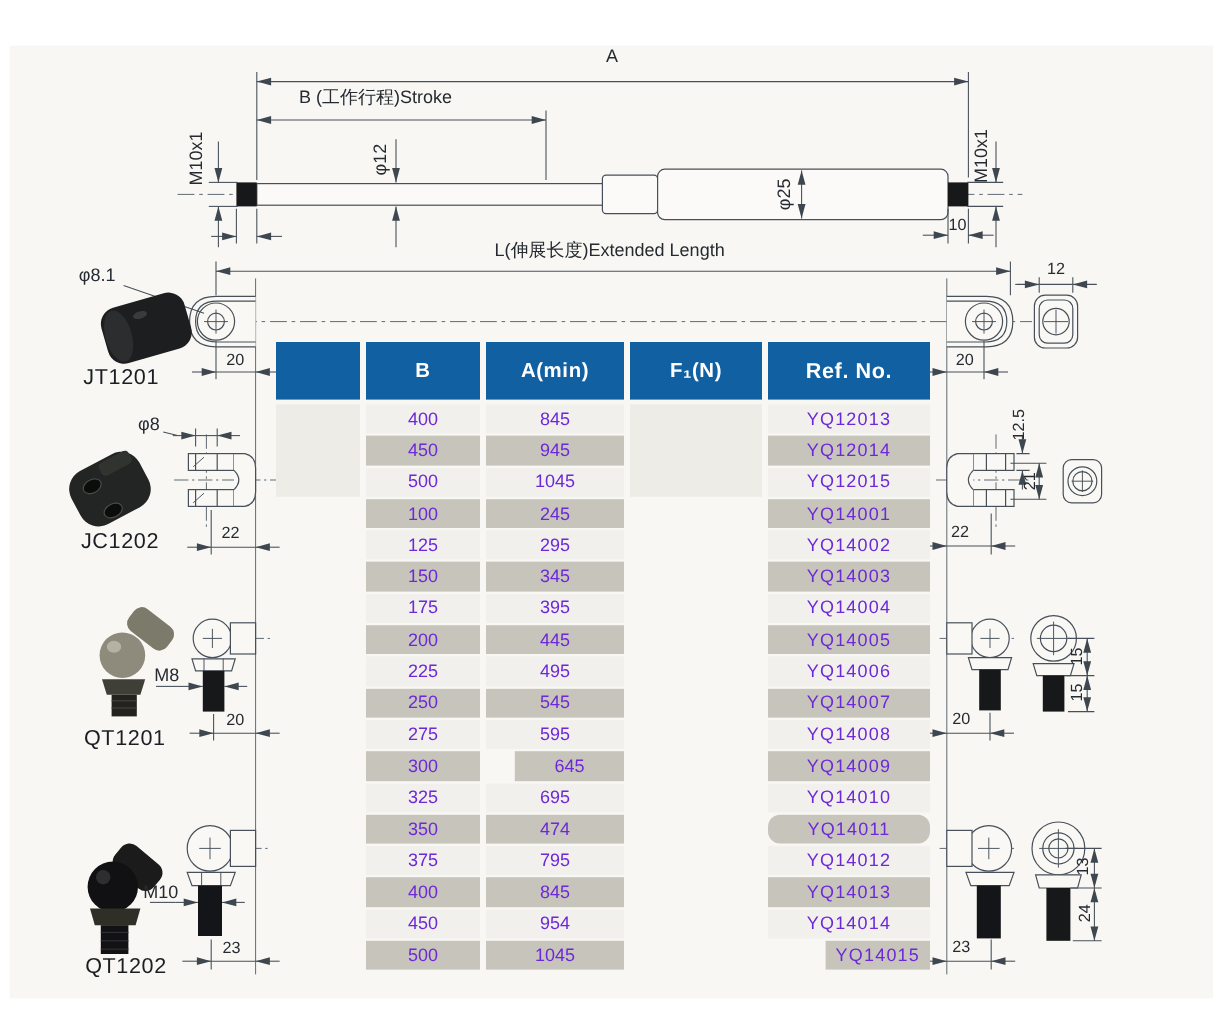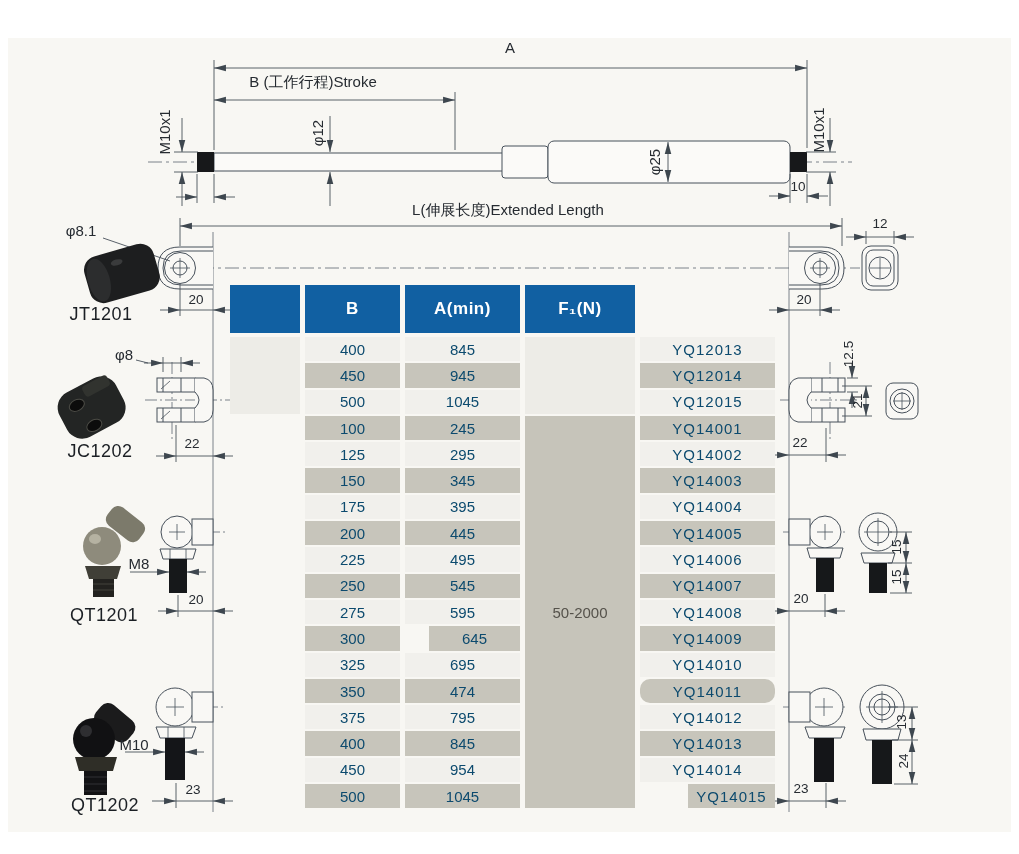--- a/index.html
+++ b/index.html
@@ -13,21 +13,21 @@
   .small{font-size:13.5px;}
   .code{font-size:18px;color:#1b1f24;letter-spacing:.5px;}
   
   #spec-table{position:absolute;left:230px;top:285px;width:545px;height:525px;}
   #thead{display:grid;grid-template-columns:70px 95px 115px 110px 135px;column-gap:5px;height:48px;}
   #thead .hcell{background:#1160a2;color:#ffffff;display:flex;align-items:center;justify-content:center;
                 font-weight:bold;font-size:17px;letter-spacing:.5px;}
   #thead .hcell.ref{font-size:18px;}
   #tgrid{display:grid;grid-template-columns:70px 95px 115px 110px 135px;column-gap:5px;
          grid-auto-rows:24.3px;row-gap:2px;margin-top:4px;}
-  .cell{display:flex;align-items:center;justify-content:center;font-size:15px;color:#0c4a6e;}
+  .cell{display:flex;align-items:center;justify-content:center;font-size:15px;color:#6d28d9;}
   .cell.light{background:#f1f0ec;}
   .cell.dark{background:#c7c5bb;}
   .cell.ref{letter-spacing:1px;}
   .merged{display:flex;align-items:center;justify-content:center;font-size:15px;color:#55524b;}
   .m-light{background:#edece7;}
   .m-gray{background:#c6c4ba;}
   .g1{grid-row:1/4;}
   .g2{grid-row:4/19;}
   .c0{grid-column:1;}
   .c3{grid-column:4;}
@@ -373,25 +373,25 @@
   <span class="lblv small" style="left:902px;top:722px;">13</span>
   <span class="lblv small" style="left:904px;top:761px;">24</span>
   <span class="lbl small" style="left:801px;top:789px;">23</span>
 
   <div id="spec-table">
     <div id="thead">
       <div class="hcell"></div>
       <div class="hcell">B</div>
       <div class="hcell">A(min)</div>
       <div class="hcell">F₁(N)</div>
+      <div class="hcell ref">Ref. No.</div>
     </div>
     <div id="tgrid">
       <div class="merged m-light g1 c0"></div>
       <div class="merged m-light g1 c3"></div>
-      <div class="merged m-gray g2 c3">50-2000</div>
     <div class="cell light" style="grid-area: 1 / 2;">400</div>
         <div class="cell light" style="grid-area: 1 / 3;">845</div>
         <div class="cell light ref" style="grid-area: 1 / 5;">YQ12013</div>
         <div class="cell dark" style="grid-area: 2 / 2;">450</div>
         <div class="cell dark" style="grid-area: 2 / 3;">945</div>
         <div class="cell dark ref" style="grid-area: 2 / 5;">YQ12014</div>
         <div class="cell light" style="grid-area: 3 / 2;">500</div>
         <div class="cell light" style="grid-area: 3 / 3;">1045</div>
         <div class="cell light ref" style="grid-area: 3 / 5;">YQ12015</div>
         <div class="cell dark" style="grid-area: 4 / 2;">100</div>

